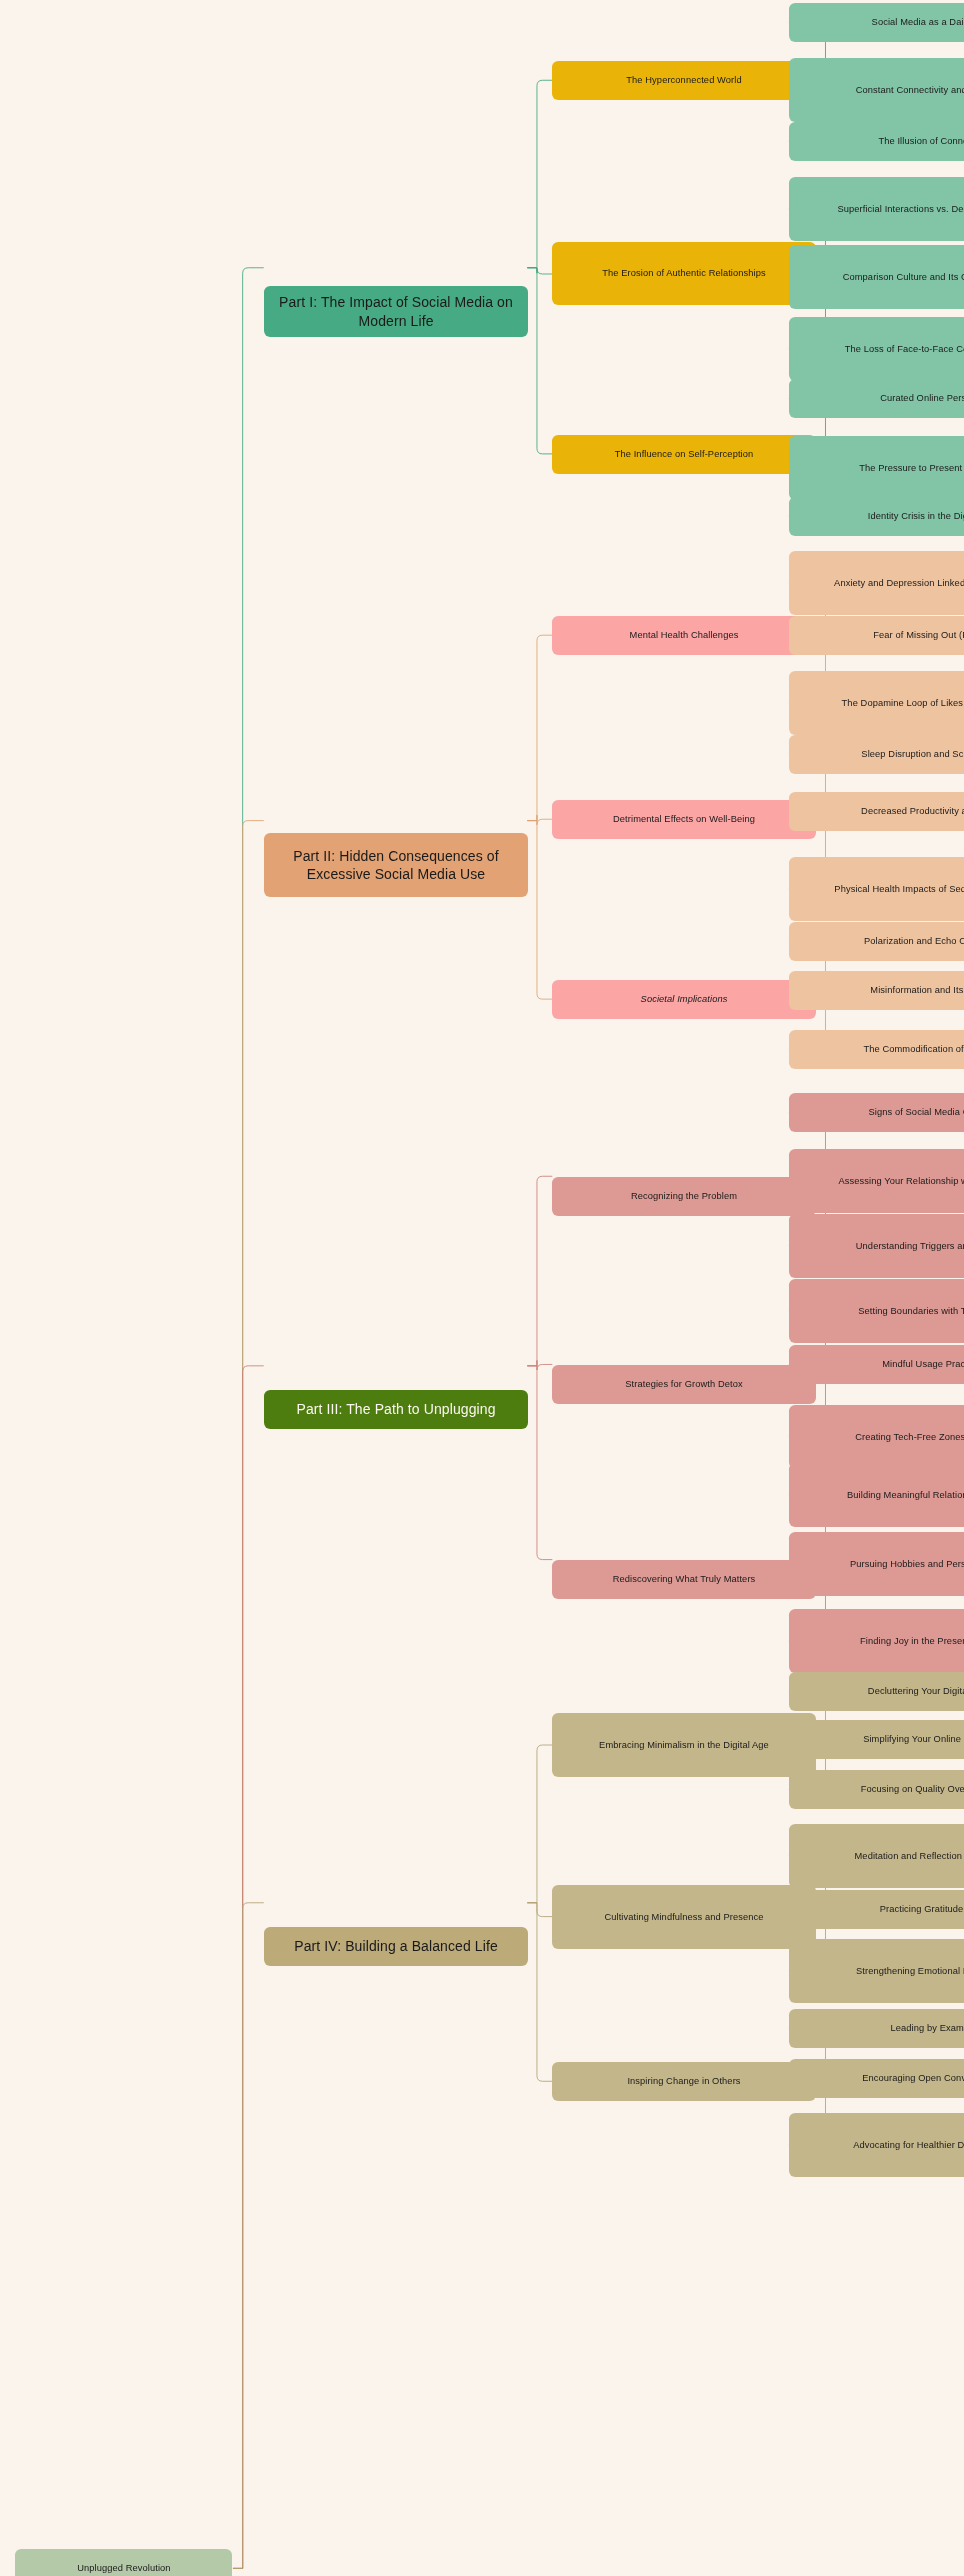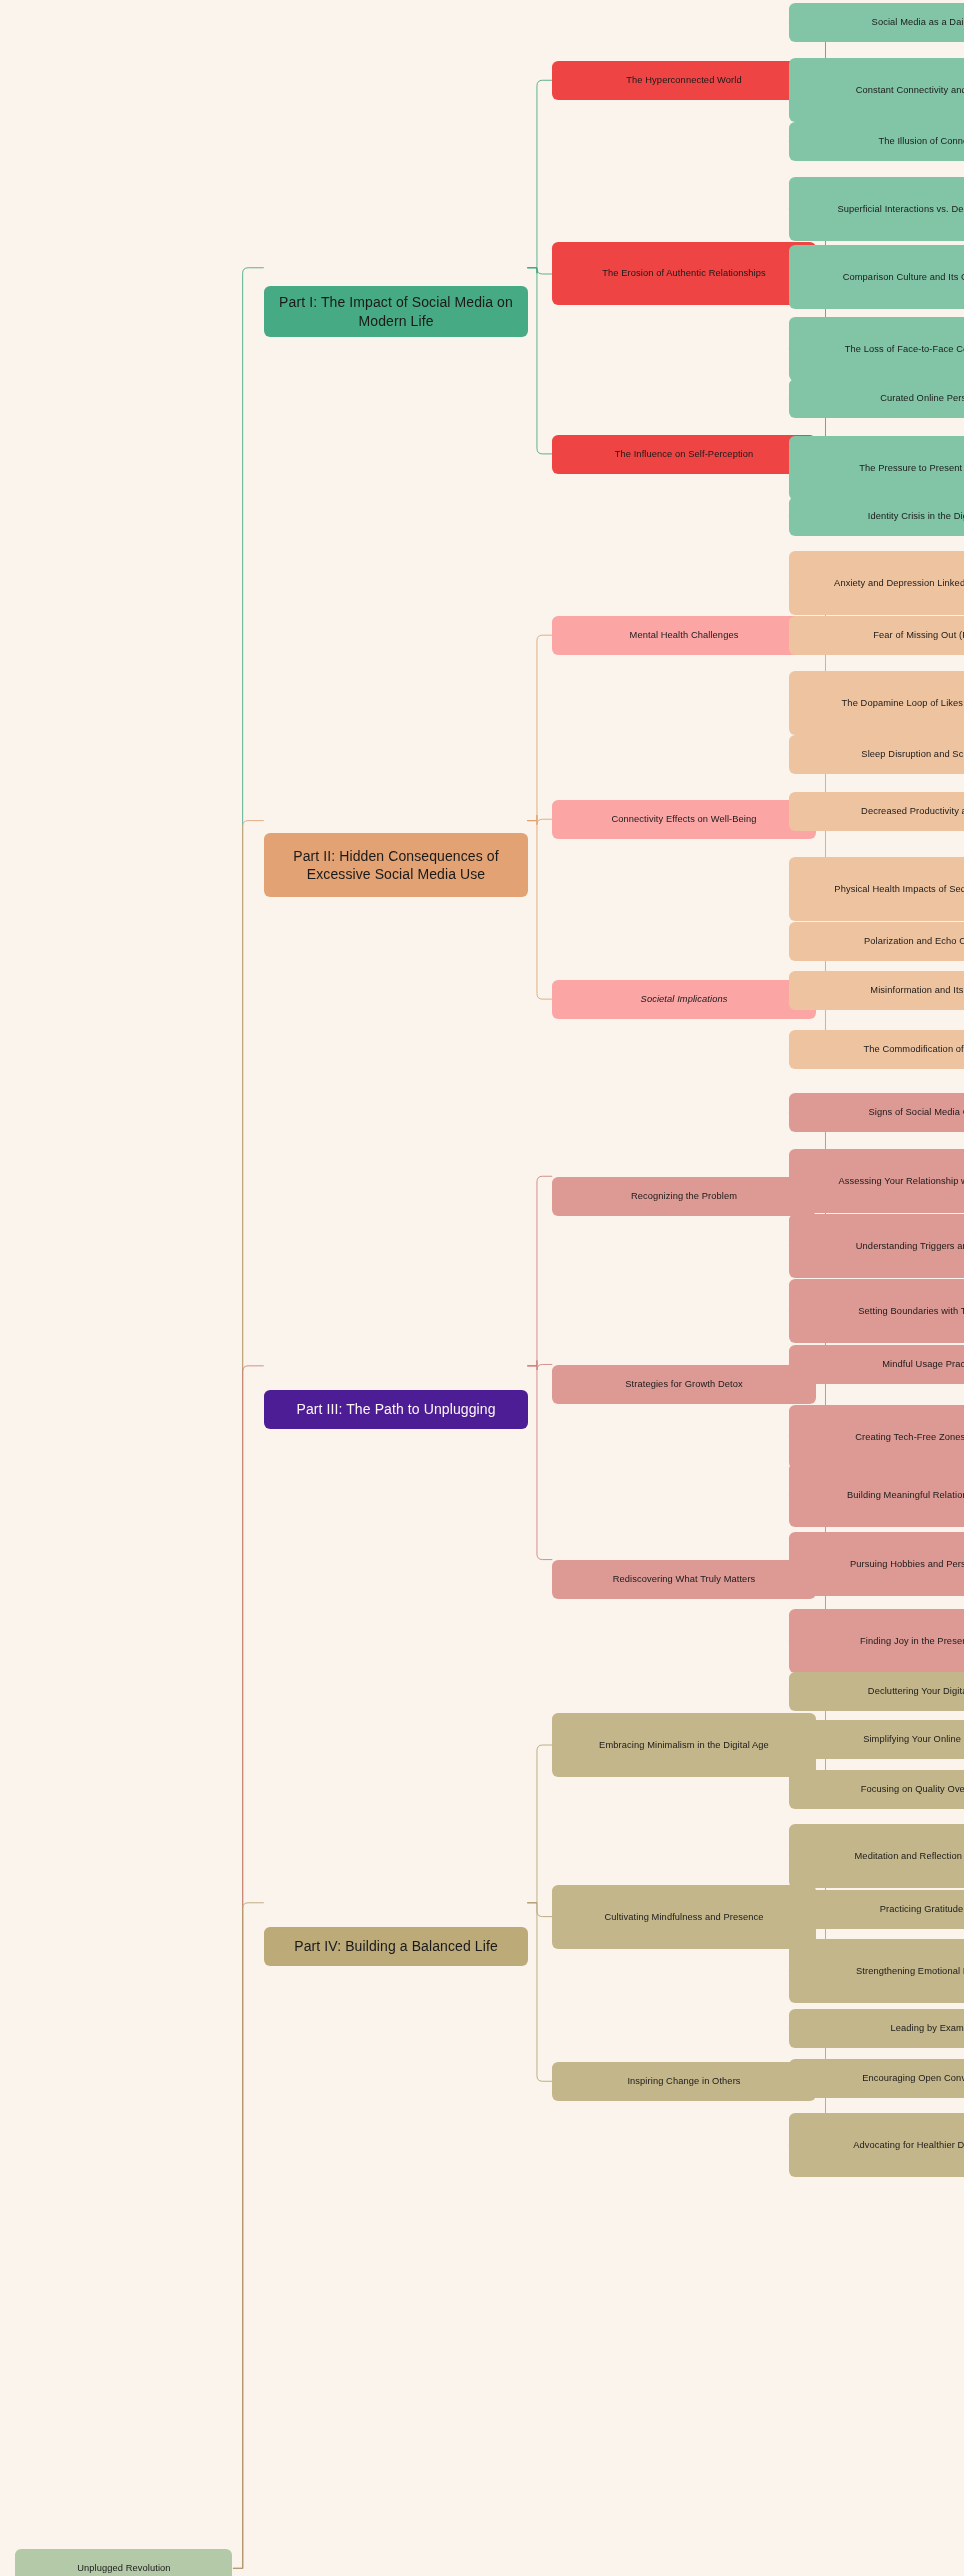--- a/index.html
+++ b/index.html
@@ -21,26 +21,26 @@
     padding:4.2px 7px;
     line-height:1.32;
     color:#1a1a1a;
     font-size:9.3px;
     letter-spacing:0.1px;
     word-break:normal;
   }
   .n-root{background:#b4c9a8;font-size:9.3px;}
   .lvl1{font-size:14px;margin-top:44px;}
   .p1-main{background:#46ab84;}
-  .p1-sub{background:#ef4444;}
+  .p1-sub{background:#eab308;}
   .p1-leaf{background:#82c5a6;}
   .p2-main{background:#e2a273;}
   .p2-sub{background:#fca5a5;}
   .p2-leaf{background:#eec3a0;}
-  .p3-main{background:#4c1d95;color:#fdf7f2;}
+  .p3-main{background:#4d7c0f;color:#fdf7f2;}
   .p3-sub{background:#dd9993;margin-top:20px;}
   .p3-leaf{background:#dd9993;}
   .p4-main{background:#bcaa79;}
   .p4-sub{background:#c4b68b;}
   .p4-leaf{background:#c4b68b;}
 </style>
 </head>
 <body>
 
 <div id="canvas">
@@ -111,21 +111,21 @@
       <div class="node node p1-leaf" style="left: 789px; top: 317px; width: 289px; min-height: 32px; height: 64px;">The Loss of Face-to-Face Communication</div>
       <div class="node node p1-sub" style="left: 552px; top: 435px; width: 264px; min-height: 19.4px; height: 39px;">The Influence on Self-Perception</div>
       <div class="node node p1-leaf" style="left: 789px; top: 379px; width: 289px; min-height: 19.4px; height: 39px;">Curated Online Personas</div>
       <div class="node node p1-leaf" style="left: 789px; top: 436px; width: 289px; min-height: 32px; height: 64px;">The Pressure to Present Perfection</div>
       <div class="node node p1-leaf" style="left: 789px; top: 497px; width: 289px; min-height: 19.4px; height: 39px;">Identity Crisis in the Digital Age</div>
       <div class="node node lvl1 p2-main" style="left: 264px; top: 789px; width: 264px; min-height: 32px; height: 64px;">Part II: Hidden Consequences of Excessive Social Media Use</div>
       <div class="node node p2-sub" style="left: 552px; top: 616px; width: 264px; min-height: 19.4px; height: 39px;">Mental Health Challenges</div>
       <div class="node node p2-leaf" style="left: 789px; top: 551px; width: 289px; min-height: 32px; height: 64px;">Anxiety and Depression Linked to Social Media</div>
       <div class="node node p2-leaf" style="left: 789px; top: 616px; width: 289px; min-height: 19.4px; height: 39px;">Fear of Missing Out (FOMO)</div>
       <div class="node node p2-leaf" style="left: 789px; top: 671px; width: 289px; min-height: 32px; height: 64px;">The Dopamine Loop of Likes and Validation</div>
-      <div class="node node p2-sub" style="left: 552px; top: 800px; width: 264px; min-height: 19.4px; height: 39px;">Connectivity Effects on Well-Being</div>
+      <div class="node node p2-sub" style="left: 552px; top: 800px; width: 264px; min-height: 19.4px; height: 39px;">Detrimental Effects on Well-Being</div>
       <div class="node node p2-leaf" style="left: 789px; top: 735px; width: 289px; min-height: 19.4px; height: 39px;">Sleep Disruption and Screen Time</div>
       <div class="node node p2-leaf" style="left: 789px; top: 792px; width: 289px; min-height: 19.4px; height: 39px;">Decreased Productivity and Focus</div>
       <div class="node node p2-leaf" style="left: 789px; top: 857px; width: 289px; min-height: 32px; height: 64px;">Physical Health Impacts of Sedentary Behavior</div>
       <div class="node node p2-sub" style="left: 552px; top: 980px; width: 264px; min-height: 19.4px; height: 39px; font-style: italic;">Societal Implications</div>
       <div class="node node p2-leaf" style="left: 789px; top: 922px; width: 289px; min-height: 19.4px; height: 39px;">Polarization and Echo Chambers</div>
       <div class="node node p2-leaf" style="left: 789px; top: 971px; width: 289px; min-height: 19.4px; height: 39px;">Misinformation and Its Spread</div>
       <div class="node node p2-leaf" style="left: 789px; top: 1030px; width: 289px; min-height: 19.4px; height: 39px;">The Commodification of Attention</div>
       <div class="node node lvl1 p3-main" style="left: 264px; top: 1346px; width: 264px; min-height: 19.4px; height: 39px;">Part III: The Path to Unplugging</div>
       <div class="node node p3-sub" style="left: 552px; top: 1157px; width: 264px; min-height: 19.4px; height: 39px;">Recognizing the Problem</div>
       <div class="node node p3-leaf" style="left: 789px; top: 1093px; width: 289px; min-height: 19.4px; height: 39px;">Signs of Social Media Overuse</div>

